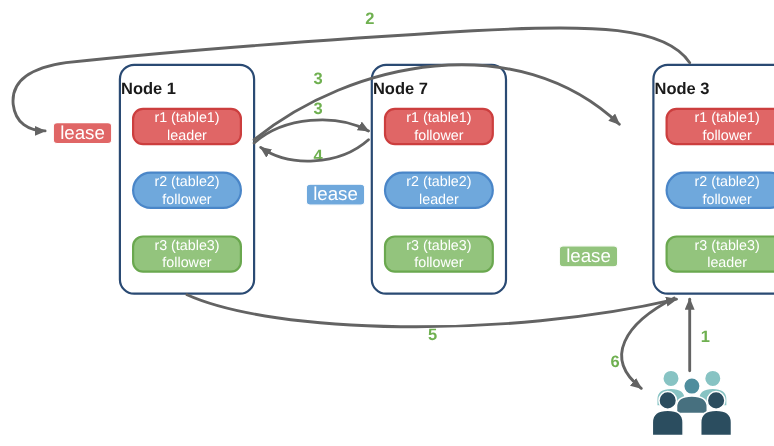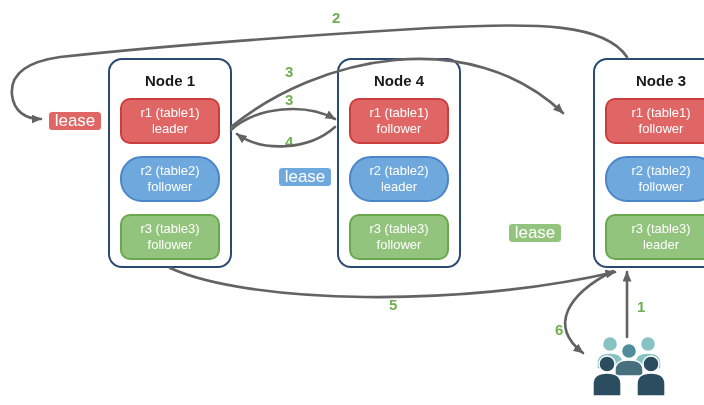--- a/index.html
+++ b/index.html
@@ -7,25 +7,25 @@
     position:relative;width:704px;height:405px;overflow:hidden;
     background:var(--bg,#ffffff);
     font-family:"Liberation Sans","DejaVu Sans",sans-serif;
   }
   .node{
     position:absolute;top:58px;height:210px;box-sizing:border-box;
     background:#ffffff;border:2px solid var(--node-border,#2a4a73);
     border-radius:14px;
   }
   .node-title{
-    position:absolute;top:12px;left:0;right:0;text-align:center;
+    position:absolute;top:12px;left:0;right:0;text-align:left;
     font-size:15px;font-weight:700;color:var(--text,#1a1a1a);
   }
   .block{
-    position:absolute;left:10px;right:10px;height:46px;box-sizing:border-box;
+    position:absolute;left:10px;right:10px;height:34px;box-sizing:border-box;
     border-radius:10px;border:2px solid;
     display:flex;flex-direction:column;align-items:center;justify-content:center;
     color:#ffffff;font-size:13px;line-height:1.25;text-align:center;
   }
   .b1{top:38px}.b2{top:96px}.b3{top:154px}
   [data-kind="red"]{background:var(--red-fill,#e06666);border-color:var(--red-border,#cc3e3e);}
   [data-kind="blue"]{background:var(--blue-fill,#6fa8dc);border-color:var(--blue-border,#4a86c8);border-radius:22px;}
   [data-kind="green"]{background:var(--green-fill,#93c47d);border-color:var(--green-border,#6aa84f);}
   .lease{
     position:absolute;width:54px;height:20px;box-sizing:border-box;
@@ -72,21 +72,21 @@
       <span>r2 (table2)</span>
       <span>follower</span>
     </div>
     <div class="block b3" data-kind="green">
       <span>r3 (table3)</span>
       <span>follower</span>
     </div>
   </div>
 
   <div class="node" style="left:337px;width:124px;">
-    <div class="node-title">Node 4</div>
+    <div class="node-title">Node 7</div>
     <div class="block b1" data-kind="red">
       <span>r1 (table1)</span>
       <span>follower</span>
     </div>
     <div class="block b2" data-kind="blue">
       <span>r2 (table2)</span>
       <span>leader</span>
     </div>
     <div class="block b3" data-kind="green">
       <span>r3 (table3)</span>

